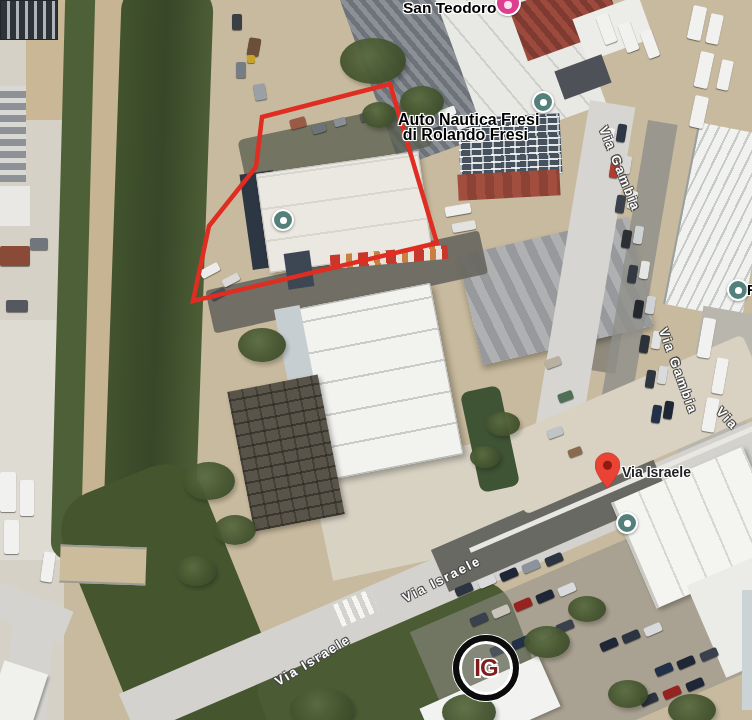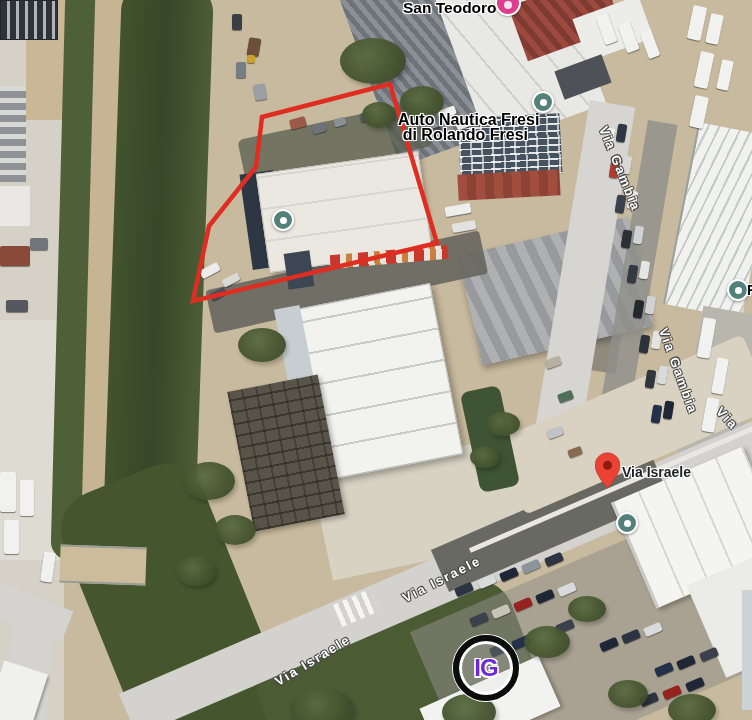--- a/index.html
+++ b/index.html
@@ -20,21 +20,21 @@
   .car{position:absolute;border-radius:2px;box-shadow:0 1px 1px rgba(0,0,0,.45);}
   .tree{position:absolute;border-radius:50%;opacity:.95;
        background:radial-gradient(circle at 42% 38%, #5a6c41 0%, #45552f 55%, #36452a 100%);
        box-shadow:2px 3px 4px rgba(0,0,0,.25);}
   .wm-text{font-weight:bold;font-size:17px;letter-spacing:.5px;color:#0c0c0c;line-height:15px;text-align:center;
     text-shadow:-2px -2px 0 #fff,2px -2px 0 #fff,-2px 2px 0 #fff,2px 2px 0 #fff,
                 -2px 0 0 #fff,2px 0 0 #fff,0 -2px 0 #fff,0 2px 0 #fff;}
   .wm-circle{position:absolute;width:54px;height:54px;border-radius:50%;border:6px solid #0c0c0c;
     box-shadow:inset 0 0 0 3px #fff,0 0 0 1px #fff;display:flex;align-items:center;justify-content:center;
     background:rgba(220,220,220,.18);box-sizing:content-box;}
-  .wm-ig{font-weight:bold;font-size:24px;color:#6d28d9;letter-spacing:-1px;
+  .wm-ig{font-weight:bold;font-size:24px;color:#7f1d1d;letter-spacing:-1px;
     text-shadow:-1.5px -1.5px 0 #fff,1.5px -1.5px 0 #fff,-1.5px 1.5px 0 #fff,1.5px 1.5px 0 #fff;}
 </style>
 </head>
 <body>
 
 <div id="screen" style="--parcel-outline: #e02d22; --pin-red: #ea4335; --pin-red-dot: #8f1a10; --poi-marker: #54807c; --pin-pink: #df3d8d;">
 
   <div id="terrain" class="abs" style="left:0;top:0;width:752px;height:720px;">
 
     <div class="abs" style="left:0;top:0;width:64px;height:720px;background:#d5d1c6;"></div>

